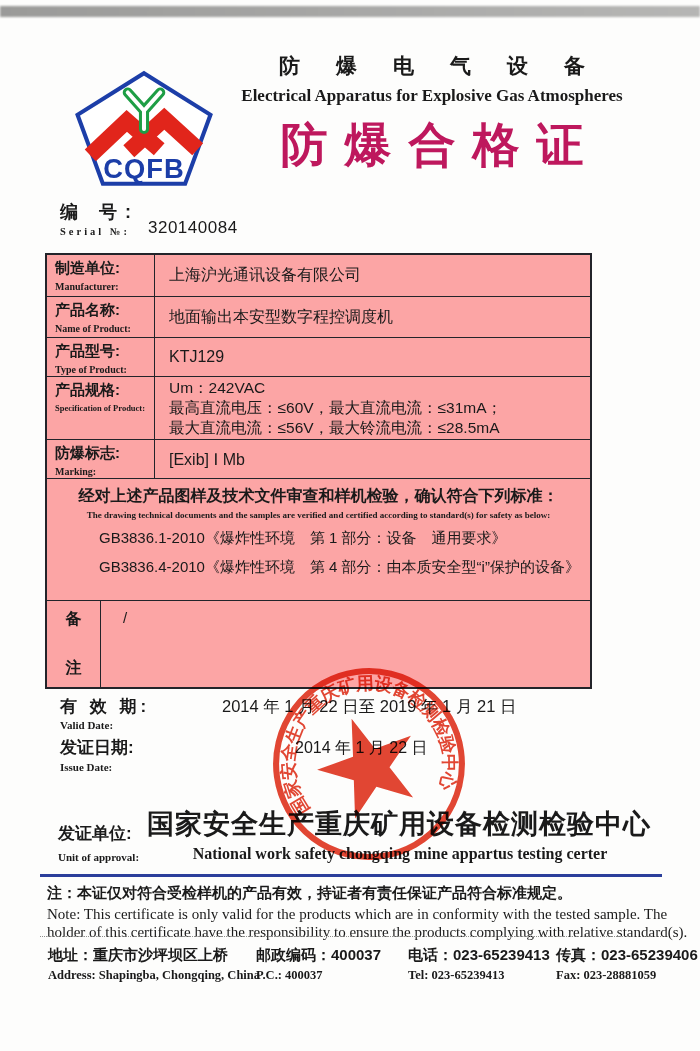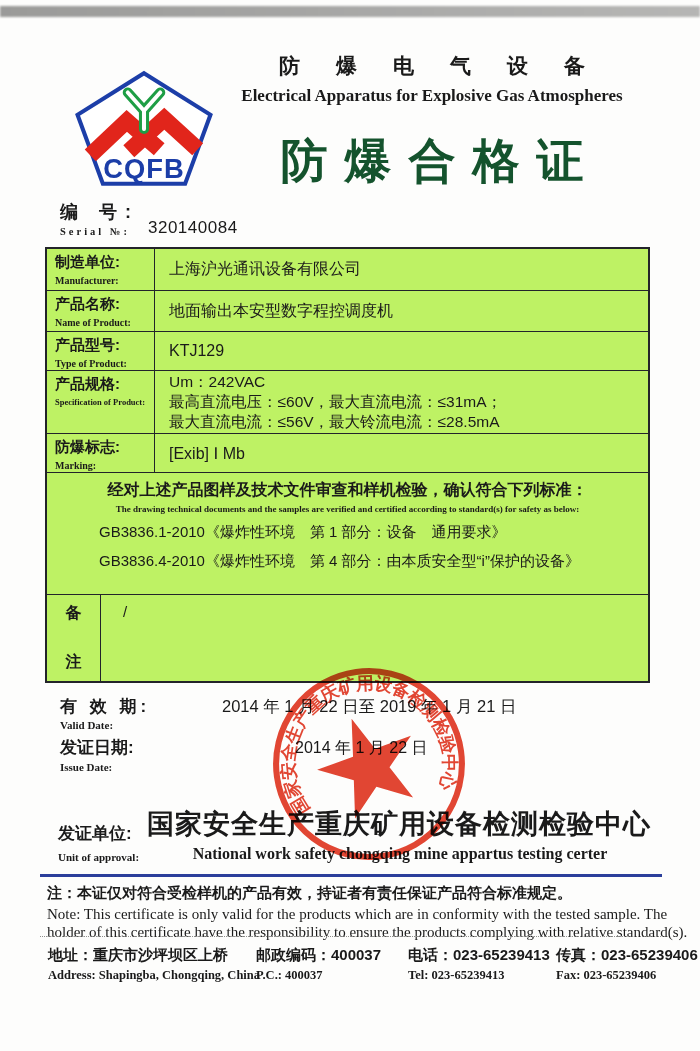--- a/index.html
+++ b/index.html
@@ -11,29 +11,29 @@
   .scan-strip{
     position:absolute; left:0; top:6px; width:700px; height:11px;
     background:linear-gradient(90deg,#4b4b49 0%,#5b5b59 35%,#6e6e6c 70%,#7d7d7b 100%);
     opacity:.55; filter:blur(1px);
   }
   
   .logo{ position:absolute; left:68px; top:70px; width:152px; height:122px; }
   .header-text{ position:absolute; left:222px; top:52px; width:420px; text-align:center; }
   .hdr-cn{ font-size:21px; font-weight:bold; letter-spacing:36px; margin-right:-36px; white-space:nowrap; }
   .hdr-en{ font-family:"Liberation Serif", serif; font-weight:bold; font-size:17px; margin-top:6px; white-space:nowrap; }
-  .cert-cn{ color:#14532d; font-size:47px; font-weight:bold; letter-spacing:17px; margin-right:-17px; margin-top:24px; white-space:nowrap; }
+  .cert-cn{ color:#be185d; font-size:47px; font-weight:bold; letter-spacing:17px; margin-right:-17px; margin-top:8px; white-space:nowrap; }
   .cert-en{ font-family:"DejaVu Sans Mono", monospace; font-weight:bold; font-size:16px; word-spacing:30px; letter-spacing:1px; margin-top:5px; white-space:nowrap; }
   
   .serial{ position:absolute; left:60px; top:200px; }
   .serial .cn{ font-size:18px; font-weight:bold; letter-spacing:8px; }
   .serial .en{ font-family:"Liberation Serif", serif; font-weight:bold; font-size:10.5px; letter-spacing:3px; margin-top:2px; }
   .serial-value{ position:absolute; left:148px; top:218px; font-size:17px; letter-spacing:.5px; }
   
-  .cert-table{ position:absolute; left:45px; top:247px; width:605px; border:2px solid #23242a; background:#bef264; }
+  .cert-table{ position:absolute; left:45px; top:253px; width:547px; border:2px solid #23242a; background:#fca5a5; }
   .trow{ display:grid; grid-template-columns:108px 1fr; border-top:1.5px solid #23242a; }
   .trow:first-child{ border-top:none; }
   .lab{ border-right:1.5px solid #23242a; padding:4px 3px 3px 8px; }
   .lab .cn{ font-size:15px; font-weight:bold; }
   .lab .en{ font-family:"Liberation Serif", serif; font-weight:bold; font-size:10px; margin-top:3px; }
   .lab .en.tiny{ font-size:8.5px; }
   .val{ display:flex; align-items:center; padding-left:14px; font-size:16px; }
   .r1{ height:41px; } .r2{ height:40px; } .r3{ height:38px; } .r4{ height:62px; } .r5{ height:38px; }
   .val-multi{ flex-direction:column; align-items:flex-start; justify-content:center; font-size:15.5px; line-height:20px; }
   .standards{ height:122px; border-top:1.5px solid #23242a; padding-top:7px; }
@@ -194,16 +194,16 @@
     <div class="frow cn">
       <span>地址：重庆市沙坪坝区上桥</span>
       <span>邮政编码：400037</span>
       <span>电话：023-65239413</span>
       <span>传真：023-65239406</span>
     </div>
     <div class="frow en">
       <span>Address: Shapingba, Chongqing, China</span>
       <span>P.C.:      400037</span>
       <span>Tel:   023-65239413</span>
-      <span>Fax:  023-65239406</span>
+      <span>Fax:  023-28881059</span>
     </div>
   </div>
 </div>
 
 </body></html>

